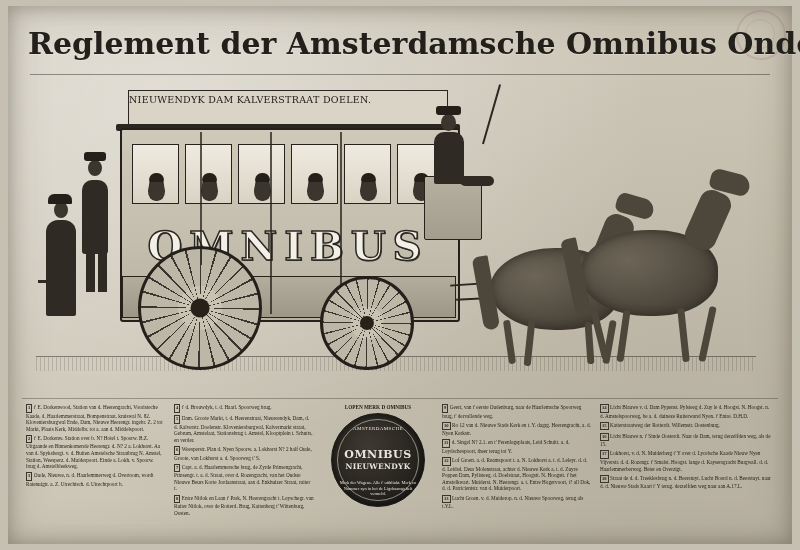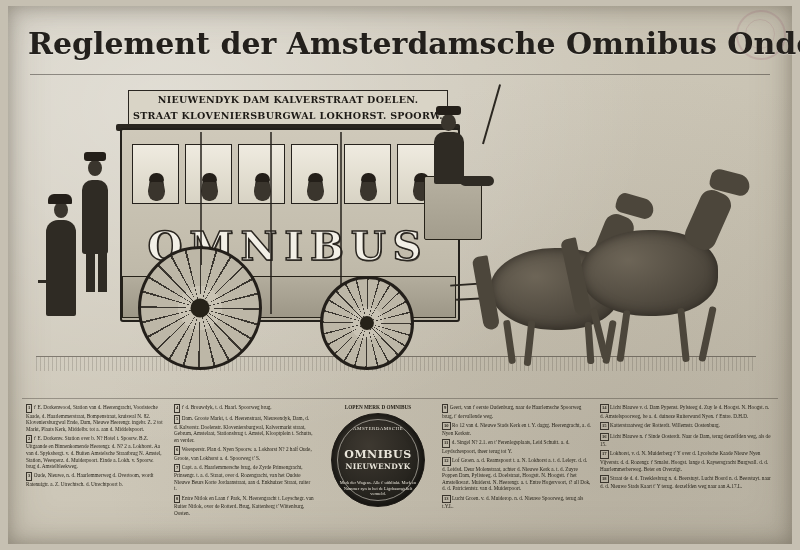--- a/index.html
+++ b/index.html
@@ -96,24 +96,24 @@
   
   #dest-board {
     position: absolute;
     left: 108px; top: 10px;
     width: 320px; height: 36px;
     border: 1.5px solid #2a2621;
     background: #d9d4c6;
     color: #1d1a16;
     font-family: "DejaVu Serif", serif;
     font-size: 9.5px;
-    font-weight: bold;
+    font-weight: normal;
     letter-spacing: 0.3px;
     line-height: 16px;
-    text-align: center;
+    text-align: left;
     padding-top: 1px;
     box-sizing: border-box;
   }
   #dest-board div { white-space: nowrap; }
 
   
   #bus-body {
     position: absolute;
     left: 100px; top: 48px;
     width: 336px; height: 190px;
@@ -358,21 +358,20 @@
   <div id="title">Reglement der Amsterdamsche Omnibus Onderneming</div>
   <div id="title-rule"></div>
 
   <div id="scene">
 
     <div id="groundline"></div>
     <div class="hatch" style="left:16px; top:277px; width:720px; height:14px;"></div>
 
     <div id="dest-board">
       <div>NIEUWENDYK  DAM  KALVERSTRAAT  DOELEN.</div>
-      <div>STRAAT  KLOVENIERSBURGWAL  LOKHORST. SPOORW.</div>
     </div>
 
     <div id="bus-roof"></div>
     <div id="bus-body"></div>
 
     <div id="bus-window-row">
       <div class="win">
           <span class="head"></span>
         </div>
       <div class="win">

